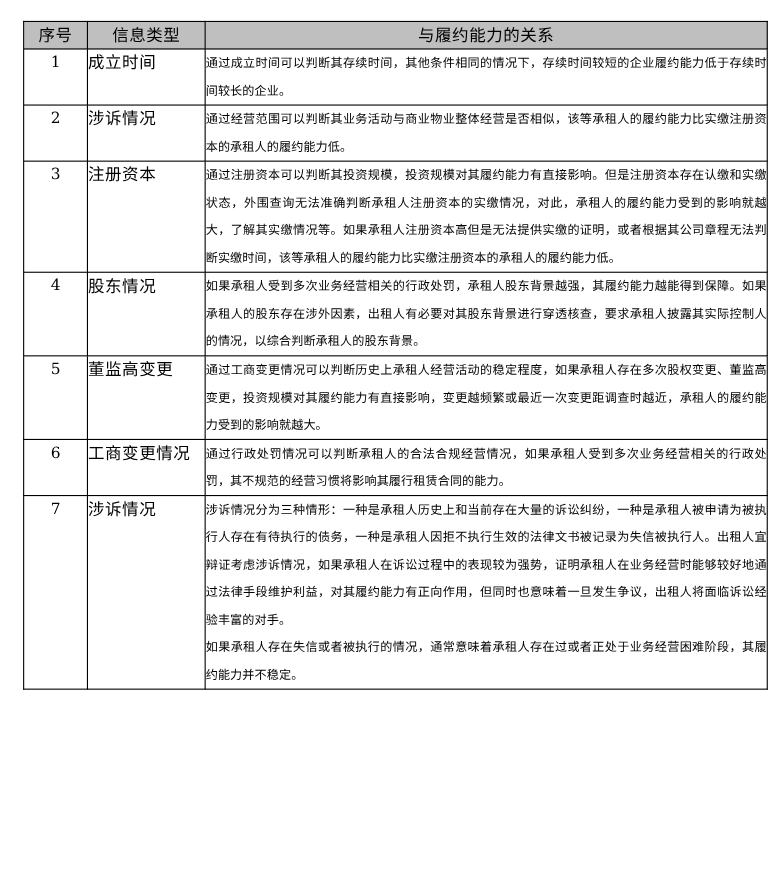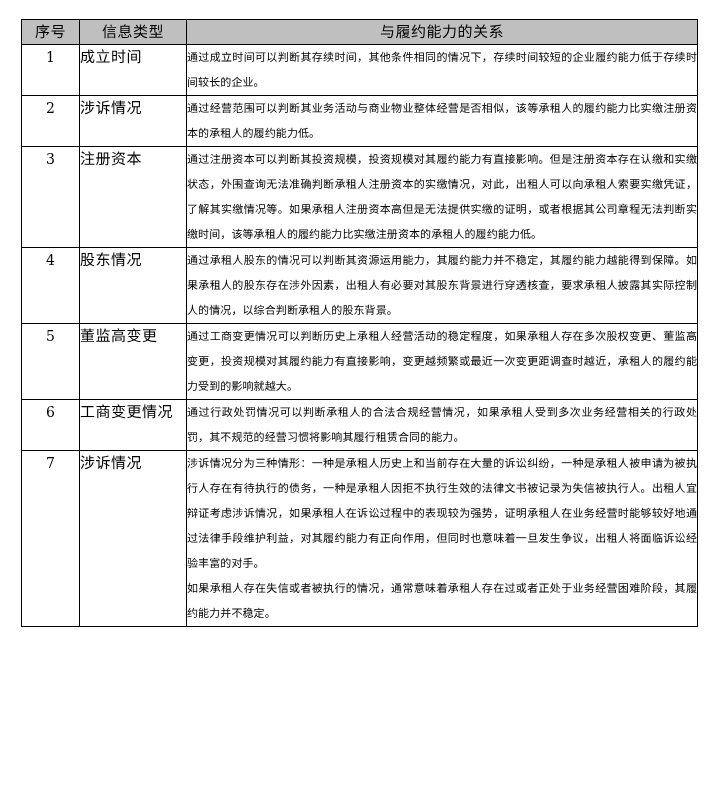--- a/index.html
+++ b/index.html
@@ -118,28 +118,28 @@
           <td class="cell-index">2</td>
           <td class="cell-category">涉诉情况</td>
           <td class="cell-relation">
             <p>通过经营范围可以判断其业务活动与商业物业整体经营是否相似，该等承租人的履约能力比实缴注册资本的承租人的履约能力低。</p>
           </td>
         </tr>
         <tr>
           <td class="cell-index">3</td>
           <td class="cell-category">注册资本</td>
           <td class="cell-relation">
-            <p>通过注册资本可以判断其投资规模，投资规模对其履约能力有直接影响。但是注册资本存在认缴和实缴状态，外围查询无法准确判断承租人注册资本的实缴情况，对此，出租人可以向承租人索要实缴凭证，了解其实缴情况等。如果承租人注册资本高但是无法提供实缴的证明，或者根据其公司章程无法判断实缴时间，该等承租人的履约能力比实缴注册资本的承租人的履约能力低。</p>
+            <p>通过注册资本可以判断其投资规模，投资规模对其履约能力有直接影响。但是注册资本存在认缴和实缴状态，外围查询无法准确判断承租人注册资本的实缴情况，对此，承租人的履约能力受到的影响就越大，了解其实缴情况等。如果承租人注册资本高但是无法提供实缴的证明，或者根据其公司章程无法判断实缴时间，该等承租人的履约能力比实缴注册资本的承租人的履约能力低。</p>
           </td>
         </tr>
         <tr>
           <td class="cell-index">4</td>
           <td class="cell-category">股东情况</td>
           <td class="cell-relation">
-            <p>通过承租人股东的情况可以判断其资源运用能力，其履约能力并不稳定，其履约能力越能得到保障。如果承租人的股东存在涉外因素，出租人有必要对其股东背景进行穿透核查，要求承租人披露其实际控制人的情况，以综合判断承租人的股东背景。</p>
+            <p>如果承租人受到多次业务经营相关的行政处罚，承租人股东背景越强，其履约能力越能得到保障。如果承租人的股东存在涉外因素，出租人有必要对其股东背景进行穿透核查，要求承租人披露其实际控制人的情况，以综合判断承租人的股东背景。</p>
           </td>
         </tr>
         <tr>
           <td class="cell-index">5</td>
           <td class="cell-category">董监高变更</td>
           <td class="cell-relation">
             <p>通过工商变更情况可以判断历史上承租人经营活动的稳定程度，如果承租人存在多次股权变更、董监高变更，投资规模对其履约能力有直接影响，变更越频繁或最近一次变更距调查时越近，承租人的履约能力受到的影响就越大。</p>
           </td>
         </tr>
         <tr>

